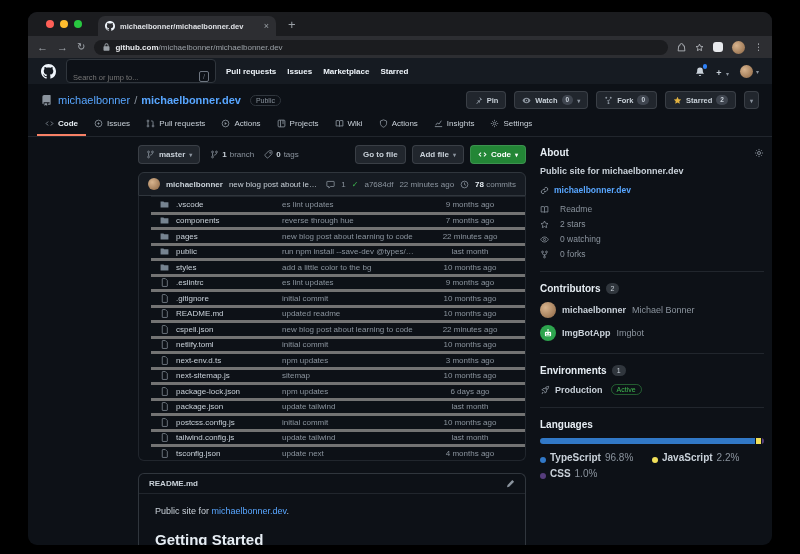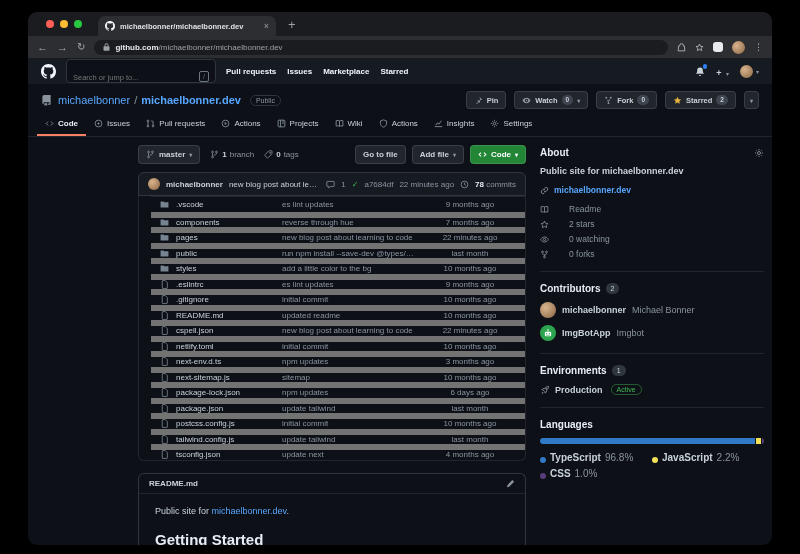--- a/index.html
+++ b/index.html
@@ -112,21 +112,21 @@
   .commit-author { font-weight:bold; color:#c9d1d9; }
   .commit-msg { color:#c9d1d9; white-space:nowrap; overflow:hidden; text-overflow:ellipsis; }
   .commit-right { margin-left:auto; display:flex; align-items:center; gap:6px; color:#8b949e; flex:none; }
   .commit-right svg { width:9px; height:9px; fill:none; stroke:#8b949e; stroke-width:1.4; }
   .check { color:#3fb950; font-size:8px; }
   .commits b { color:#e6edf3; }
 
   
   .files { border:1px solid #21262d; border-top:none; border-radius:0 0 6px 6px; flex:none;padding-left:12px; }
   .frow { display:grid; grid-template-columns:16px 106px 1fr 92px; align-items:center;
-    height:15.5px; padding:0 9px; border-top:6px solid #737373; font-size:8px; }
+    height:15.5px; padding:0 9px; border-top:3px solid #737373; font-size:8px; }
   .frow:first-child { border-top:1px solid #21262d; }
   .ficon svg { width:9px; height:9px; }
   .svg-folder { fill:#768390; }
   .svg-file path { stroke:#8b949e; fill:none; stroke-width:1.3; }
   .fname { color:#c9d1d9; white-space:nowrap; overflow:hidden; text-overflow:ellipsis; }
   .fmsg { color:#8b949e; white-space:nowrap; overflow:hidden; text-overflow:ellipsis; padding-right:8px; }
   .fage { color:#8b949e; text-align:center; white-space:nowrap; }
 
   
   .readme { margin-top:12px; border:1px solid #30363d; border-radius:6px 6px 0 0; border-bottom:none;
@@ -143,21 +143,21 @@
   .side-section { padding:11px 0 12px; border-bottom:1px solid #21262d; }
   .side-section.first { padding-top:2px; }
   .side-section.last { border-bottom:none; }
   .side-h { display:flex; align-items:center; font-size:10px; font-weight:bold; color:#e6edf3; margin-bottom:8px; }
   .side-h .gear { margin-left:auto; }
   .gear svg, .side-icon svg { width:10px; height:10px; fill:none; stroke:#8b949e; stroke-width:1.4; }
   .about-desc { font-size:9px; font-weight:600; color:#c9d1d9; margin-bottom:9px; }
   .about-link { display:flex; align-items:center; gap:5px; font-size:8.5px; font-weight:bold;
     color:#58a6ff; margin-bottom:9px; }
   .about-link svg { width:9px; height:9px; fill:none; stroke:#8b949e; stroke-width:1.6; }
-  .about-stat { display:flex; align-items:center; gap:20px; font-size:8.5px; color:#8b949e; margin-top:5px; }
+  .about-stat { display:flex; align-items:center; gap:11px; font-size:8.5px; color:#8b949e; margin-top:5px; }
   .about-stat svg { width:9px; height:9px; fill:none; stroke:#8b949e; stroke-width:1.4; }
   .pill { background:#30363d; color:#c9d1d9; font-size:7px; border-radius:2em; padding:0 5px;
     height:11px; line-height:11px; margin-left:5px; font-weight:normal; }
   .contrib { display:flex; align-items:center; gap:6px; margin-top:7px; font-size:9px; }
   .c-av { width:16px; height:16px; border-radius:50%; flex:none; }
   .c-av.human { background:radial-gradient(circle at 35% 35%, #d8b48e, #8a6442); }
   .c-av.bot { background:#2da44e; display:flex; align-items:center; justify-content:center; }
   .c-av.bot svg { width:10px; height:10px; }
   .c-user { font-weight:bold; color:#c9d1d9; }
   .c-name { color:#8b949e; }

